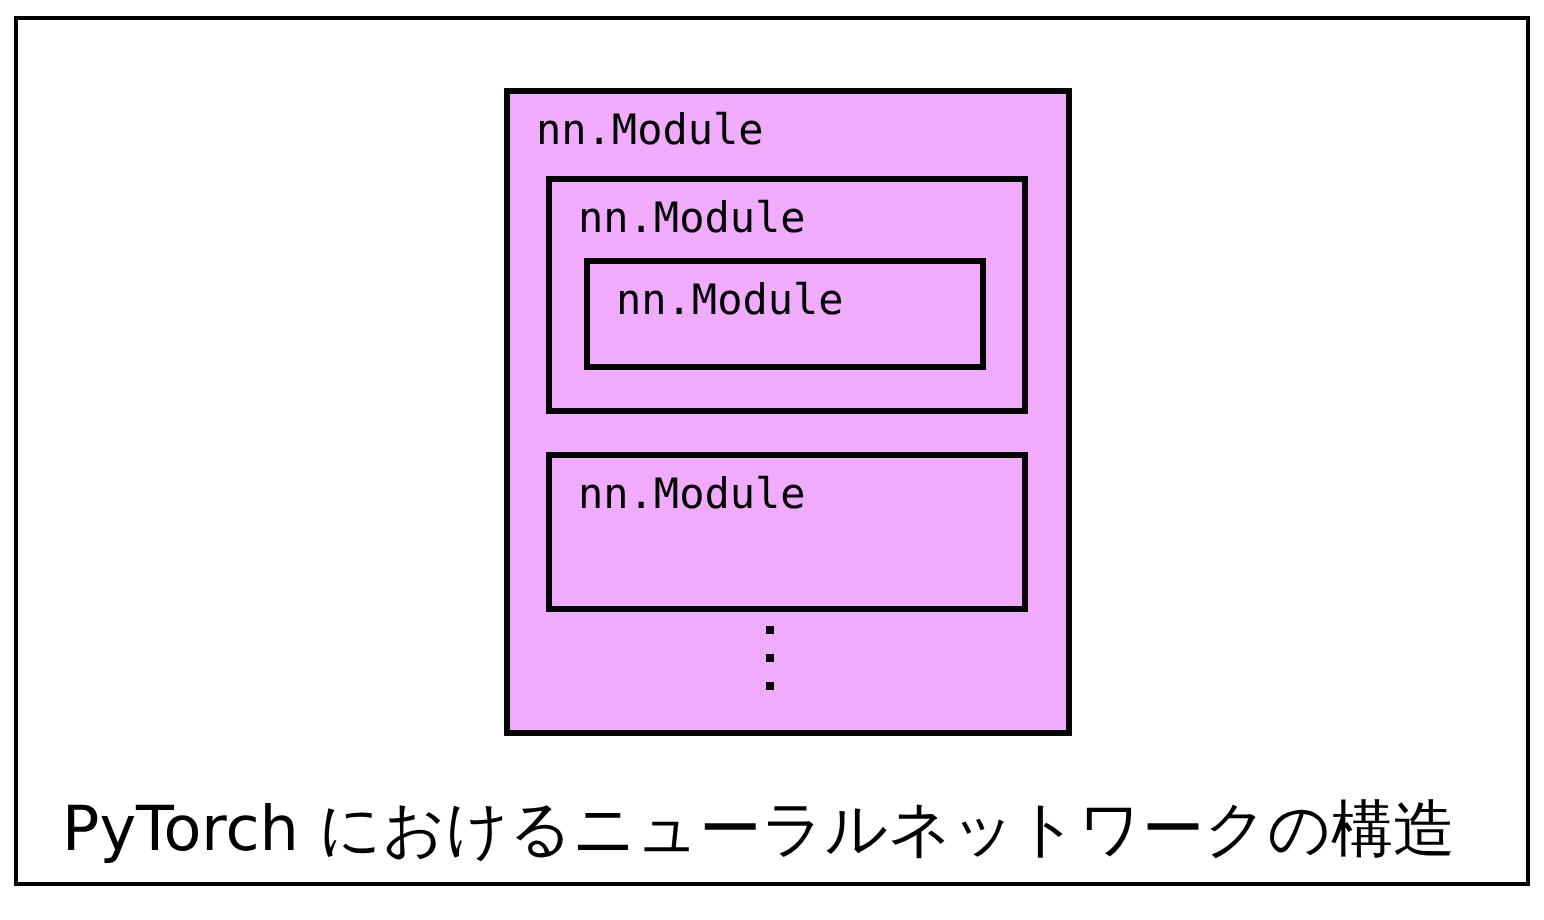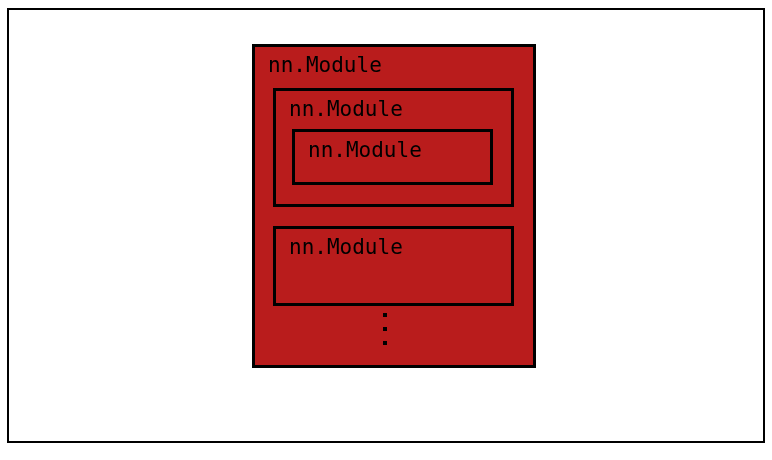--- a/index.html
+++ b/index.html
@@ -31,21 +31,21 @@
     box-sizing: border-box;
     border: 2px solid #000000;
     background: #ffffff;
   }
 
   
   .module-box {
     position: absolute;
     box-sizing: border-box;
     border: 3px solid #000000;
-    background: #b91c1c;
+    background: #f0abfc;
   }
 
   .module-label {
     position: absolute;
     font-family: "DejaVu Sans Mono", "Liberation Mono", monospace;
     font-size: 21px;
     line-height: 1;
     color: #000000;
     white-space: nowrap;
     letter-spacing: 0px;
@@ -156,15 +156,16 @@
       </div>
 
       <div class="vertical-ellipsis">
         <span class="ellipsis-dot"></span>
         <span class="ellipsis-dot"></span>
         <span class="ellipsis-dot"></span>
       </div>
 
     </div>
 
+    <div id="caption">PyTorch におけるニューラルネットワークの構造</div>
 
   </div>
 </div>
 
 </body></html>

